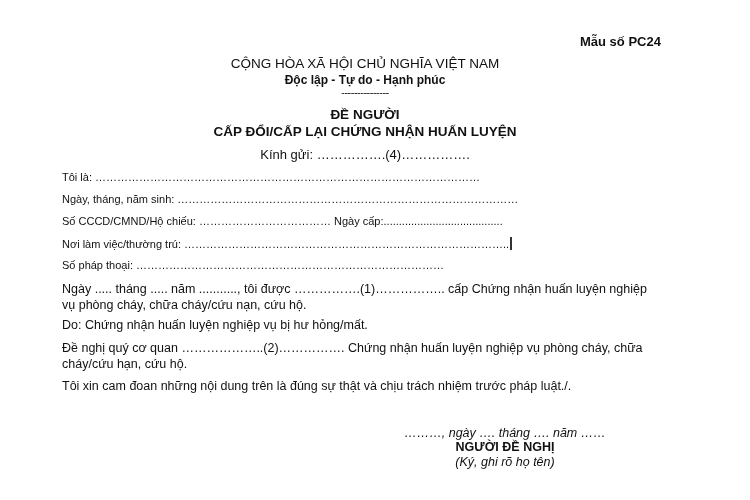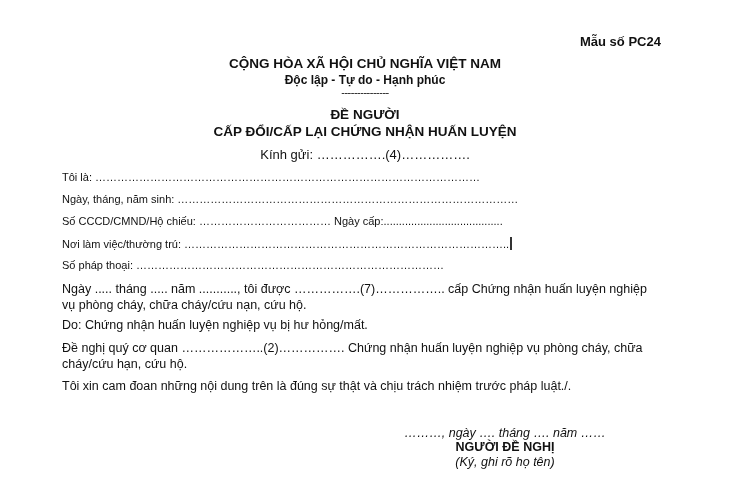--- a/index.html
+++ b/index.html
@@ -4,21 +4,21 @@
   <style>
     html, body { margin: 0; padding: 0; }
     body {
       width: 750px; height: 500px; background: #ffffff; overflow: hidden;
       position: relative; color: #111111;
       font-family: "Liberation Sans", "DejaVu Sans", sans-serif;
     }
     .abs { position: absolute; white-space: nowrap; }
     .form-code { left: 580px; top: 34px; font-size: 13px; font-weight: bold; }
     .center { left: 0; width: 730px; text-align: center; }
-    .nation { top: 56px; font-size: 13.5px; font-weight: bold; }
+    .nation { top: 56px; font-size: 13.5px; font-weight: normal; }
     .motto { top: 73px; font-size: 12px; font-weight: bold; }
     .sep { top: 86px; font-size: 11px; letter-spacing: -0.5px; }
     .title { top: 107px; font-size: 13.5px; font-weight: bold; }
     .subtitle { top: 124px; font-size: 13.5px; font-weight: bold; }
     .kinh-gui { top: 147px; font-size: 13px; }
     .line { left: 62px; font-size: 11px; }
     .para { left: 62px; font-size: 12.5px; line-height: 16px; white-space: normal; width: 590px; }
     .cursor { display: inline-block; width: 1.5px; height: 13px; background: #333; vertical-align: -2px; margin-left: 1px; }
     .sig { left: 380px; width: 250px; text-align: center; }
     .sig-date { top: 426px; font-size: 12.5px; font-style: italic; }
@@ -48,21 +48,21 @@
   <div class="abs line" style="top:215px">
     <span>Số CCCD/CMND/Hộ chiếu:</span><span> ……………………………… Ngày cấp:.......................................</span>
   </div>
   <div class="abs line" style="top:237px">
     <span>Nơi làm việc/thường trú:</span><span> ……………………………………………………………………………..</span><span class="cursor"></span>
   </div>
   <div class="abs line" style="top:259px">
     <span>Số pháp thoại:</span><span> …………………………………………………………………………</span>
   </div>
 
-  <div class="abs para" style="top:281px">Ngày ..... tháng ..... năm ..........., tôi được …………….(7)…………….. cấp Chứng nhận huấn luyện nghiệp vụ phòng cháy, chữa cháy/cứu nạn, cứu hộ.</div>
+  <div class="abs para" style="top:281px">Ngày ..... tháng ..... năm ..........., tôi được …………….(1)…………….. cấp Chứng nhận huấn luyện nghiệp vụ phòng cháy, chữa cháy/cứu nạn, cứu hộ.</div>
   <div class="abs para" style="top:317px">Do: Chứng nhận huấn luyện nghiệp vụ bị hư hỏng/mất.</div>
   <div class="abs para" style="top:340px">Đề nghị quý cơ quan ………………..(2)……………. Chứng nhận huấn luyện nghiệp vụ phòng cháy, chữa cháy/cứu hạn, cứu hộ.</div>
   <div class="abs para" style="top:378px">Tôi xin cam đoan những nội dung trên là đúng sự thật và chịu trách nhiệm trước pháp luật./.</div>
 
   <div class="abs sig sig-date">………, ngày …. tháng …. năm ……</div>
   <div class="abs sig sig-title">NGƯỜI ĐỀ NGHỊ</div>
   <div class="abs sig sig-note">(Ký, ghi rõ họ tên)</div>
 </div>
 
 </body></html>

